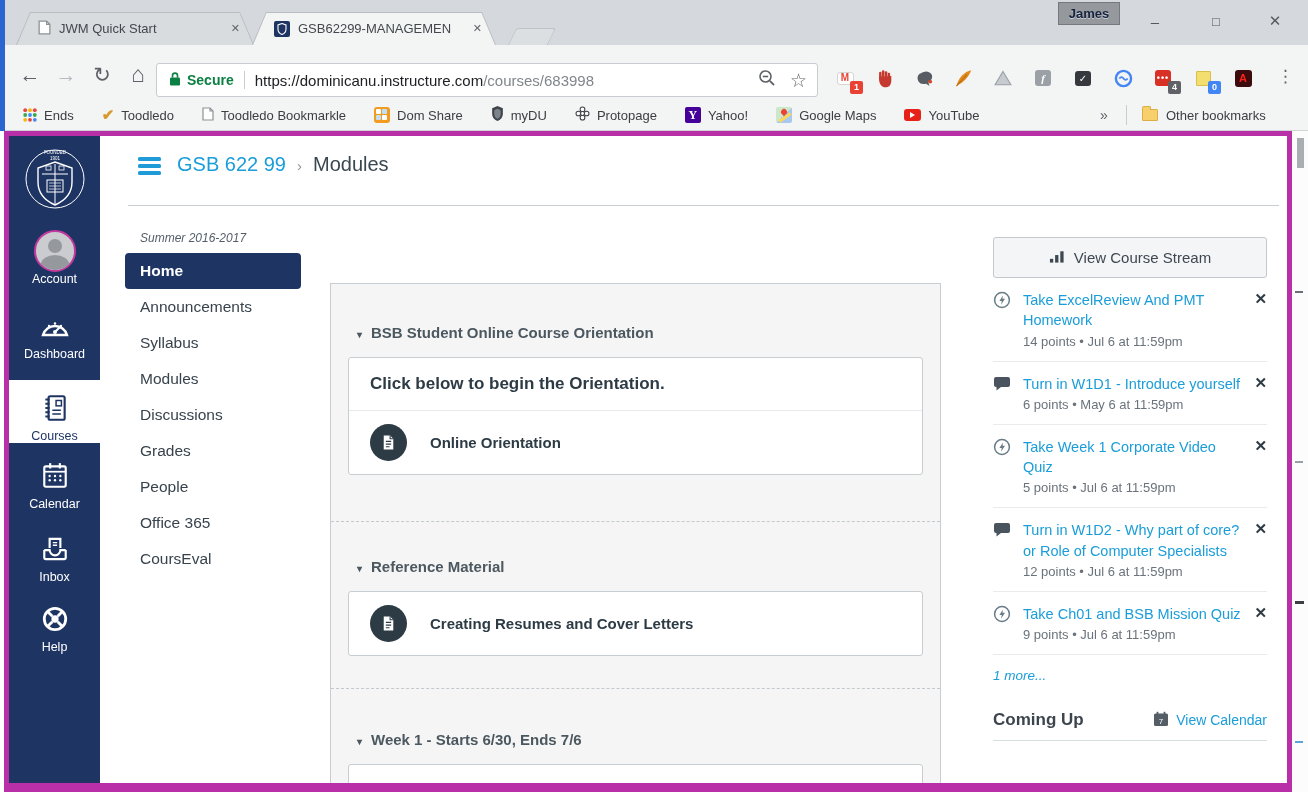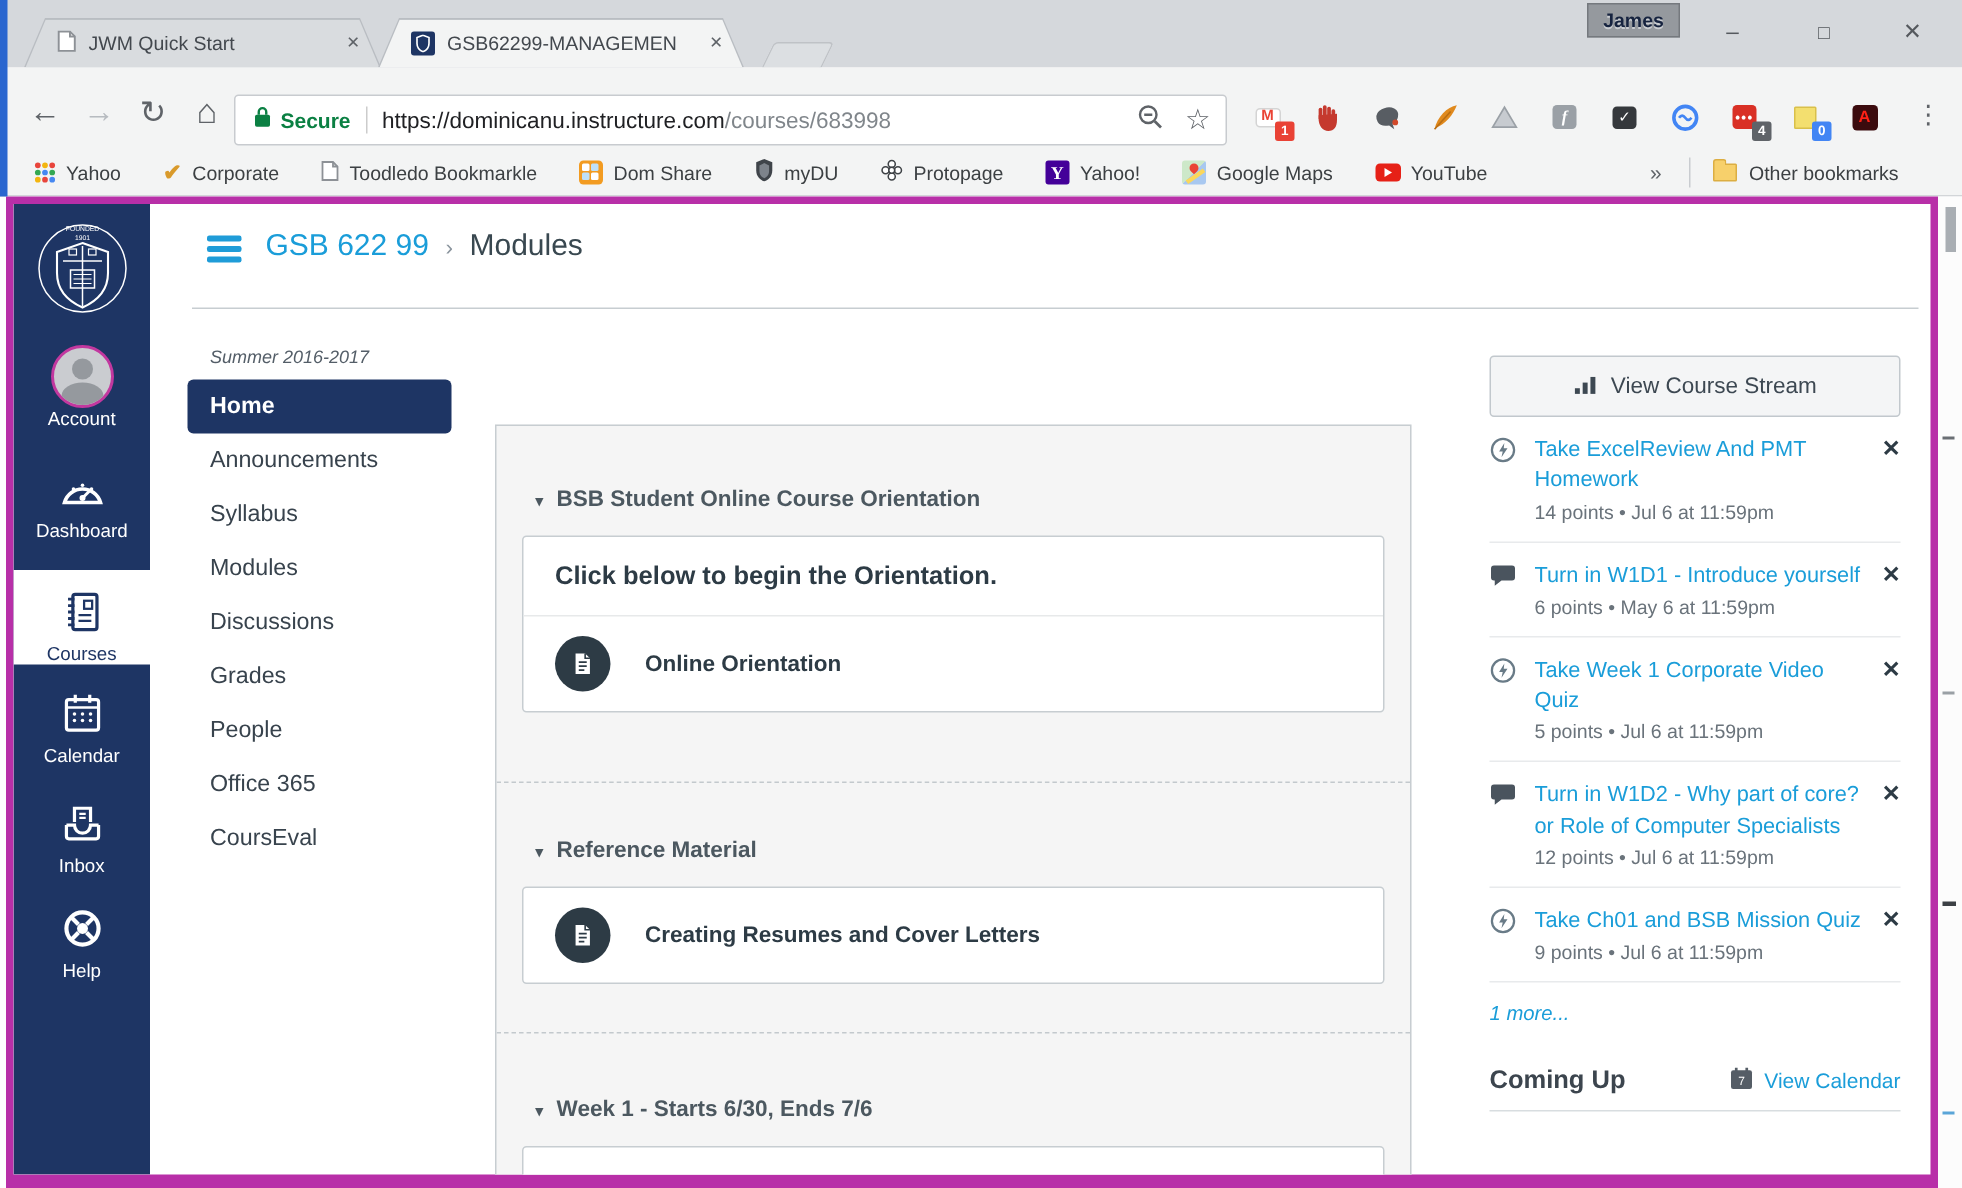--- a/index.html
+++ b/index.html
@@ -266,25 +266,25 @@
           <circle cx="7" cy="2.2" r="1.9" fill="#f3b50f"></circle>
           <circle cx="11.8" cy="2.2" r="1.9" fill="#e8453c"></circle>
           <circle cx="2.2" cy="7" r="1.9" fill="#34a853"></circle>
           <circle cx="7" cy="7" r="1.9" fill="#4688f1"></circle>
           <circle cx="11.8" cy="7" r="1.9" fill="#34a853"></circle>
           <circle cx="2.2" cy="11.8" r="1.9" fill="#f3b50f"></circle>
           <circle cx="7" cy="11.8" r="1.9" fill="#e8453c"></circle>
           <circle cx="11.8" cy="11.8" r="1.9" fill="#4688f1"></circle>
         </g>
       </svg>
-    <span>Yahoo</span>
+    <span>Ends</span>
   </span>
   <span class="bm">
     <span class="check-gold">✔</span>
-    <span>Corporate</span>
+    <span>Toodledo</span>
   </span>
   <span class="bm">
     <span><svg width="12" height="14" viewBox="0 0 12 14">
           <path d="M1 1 h7 l3 3 v9 H1 z" fill="#fff" stroke="#8d9196" stroke-width="1.2"></path>
           <path d="M8 1 v3 h3" fill="none" stroke="#8d9196" stroke-width="1.2"></path>
         </svg></span>
     <span>Toodledo Bookmarkle</span>
   </span>
   <span class="bm">
     <span class="domshare-box">

